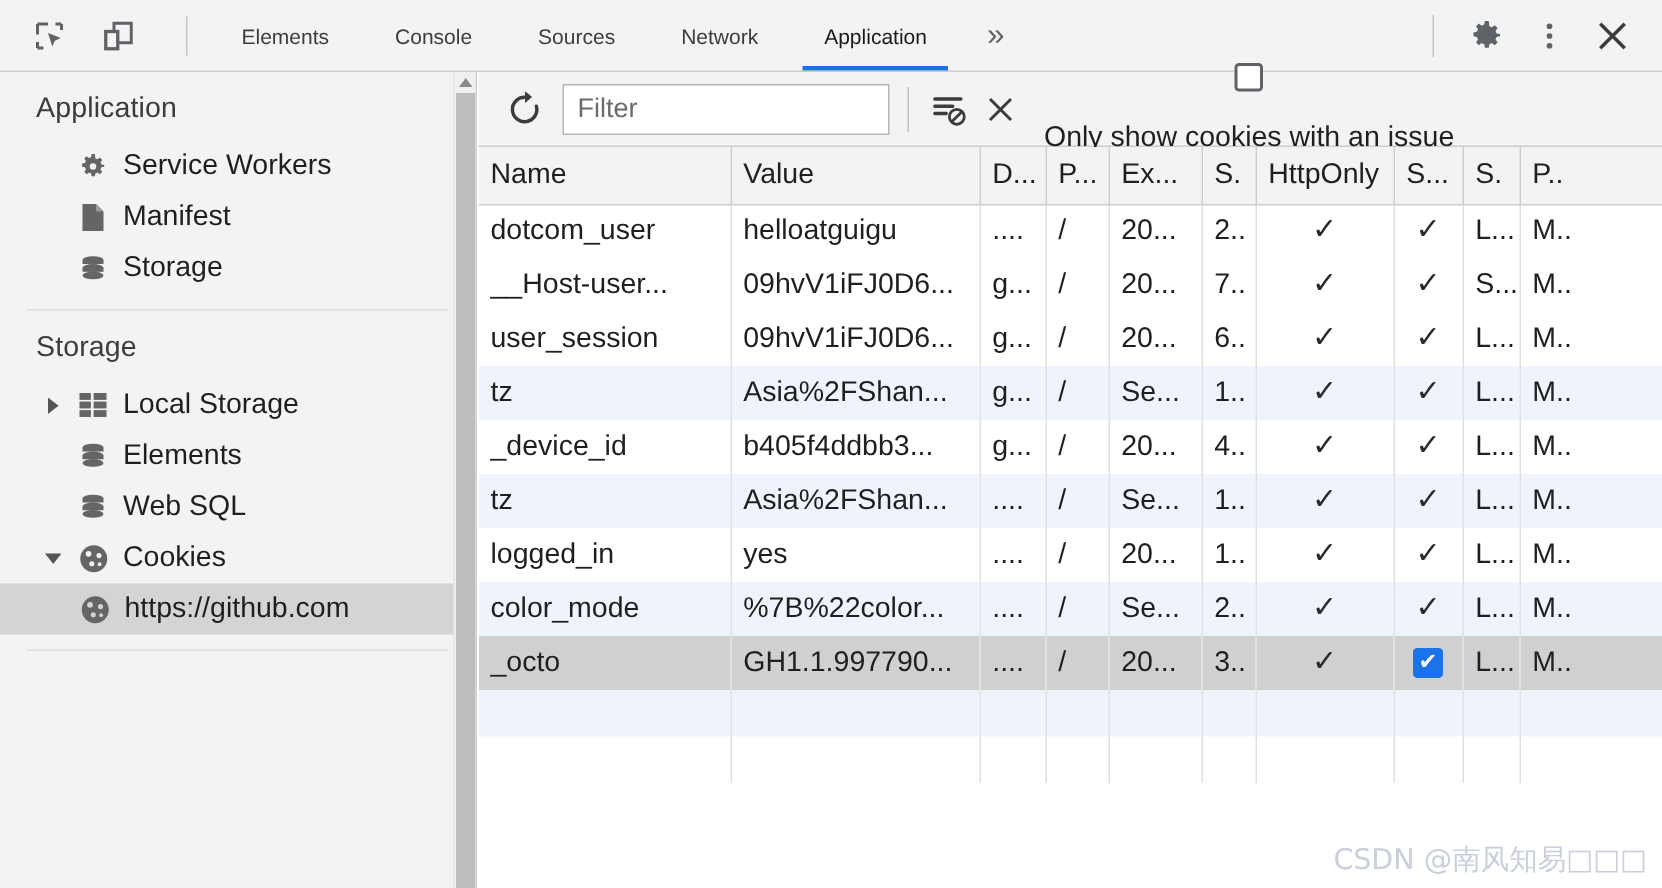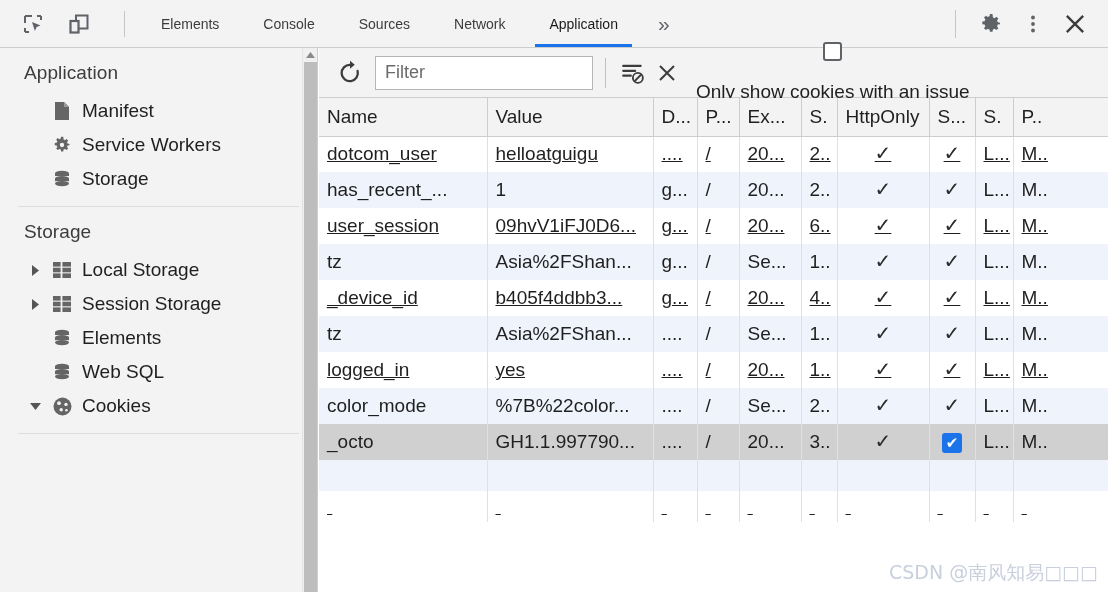--- a/index.html
+++ b/index.html
@@ -117,21 +117,21 @@
     border-right: 1px solid #cdcdcd;
     border-bottom: 1px solid #cdcdcd;
     color: #1f1f1f; white-space: nowrap; overflow: hidden;
     cursor: pointer;
   }
   table.cookies td {
     height: 36px; padding: 0 8px;
     border-right: 1px solid #e0e0e0;
     white-space: nowrap; overflow: hidden;
   }
-  tr.row-odd td { background: #ffffff; text-decoration: underline; }
+  tr.row-odd td { background: #ffffff; }
   tr.row-even td { background: #eff3fb; }
   tr.row-sel td { background: #d0d0d0; }
   td.c-center { text-align: center; padding: 0; }
   .tick { font-size: 20px; color: #2b2b2b; line-height: 1; }
   .bluebox {
     display: inline-block; width: 20px; height: 20px; border-radius: 3px;
     background: #1a73e8; color: #fff; font-size: 15px; line-height: 20px; text-align: center;
     vertical-align: middle;
   }
   tr.filler td { height: 31px; border-right: 1px solid #e0e0e0; }
@@ -215,37 +215,37 @@
     </div>
   </div>
 
   <div class="sidebar">
 
     <div class="sb-section-title">Application</div>
 
     <div class="sb-item indent1">
       <span class="sb-arrow hidden"></span>
       <span class="sb-ico">
+        <svg width="20" height="20" viewBox="0 0 24 24">
+          <path fill="#656565" d="M21 13.3v-2.6l-2.3-.4a7 7 0 0 0-.7-1.7l1.4-1.9-1.9-1.9-1.9 1.4c-.5-.3-1.1-.6-1.7-.7L13.5 2h-2.6l-.4 2.3c-.6.2-1.2.4-1.7.8L6.9 3.7 5 5.6l1.4 1.9c-.3.5-.6 1.1-.8 1.7L3.3 9.6v2.6l2.3.4c.2.6.4 1.2.8 1.7L5 16.2l1.9 1.9 1.9-1.4c.5.3 1.1.6 1.7.8l.4 2.3h2.6l.4-2.3c.6-.2 1.2-.5 1.7-.8l1.9 1.4 1.9-1.9-1.4-1.9c.3-.5.6-1.1.7-1.7l2.3-.4z"></path>
+          <circle cx="12" cy="12" r="2.6" fill="#f3f3f3"></circle>
+        </svg>
+      </span>
+      <span>Service Workers</span>
+    </div>
+
+    <div class="sb-item indent1">
+      <span class="sb-arrow hidden"></span>
+      <span class="sb-ico">
         <svg width="18" height="20" viewBox="0 0 18 20">
           <path d="M2 1 h9 l5 5 v13 H2 Z" fill="#656565"></path>
           <path d="M11 1 v5 h5 Z" fill="#9a9a9a"></path>
         </svg>
       </span>
       <span>Manifest</span>
-    </div>
-
-    <div class="sb-item indent1">
-      <span class="sb-arrow hidden"></span>
-      <span class="sb-ico">
-        <svg width="20" height="20" viewBox="0 0 24 24">
-          <path fill="#656565" d="M21 13.3v-2.6l-2.3-.4a7 7 0 0 0-.7-1.7l1.4-1.9-1.9-1.9-1.9 1.4c-.5-.3-1.1-.6-1.7-.7L13.5 2h-2.6l-.4 2.3c-.6.2-1.2.4-1.7.8L6.9 3.7 5 5.6l1.4 1.9c-.3.5-.6 1.1-.8 1.7L3.3 9.6v2.6l2.3.4c.2.6.4 1.2.8 1.7L5 16.2l1.9 1.9 1.9-1.4c.5.3 1.1.6 1.7.8l.4 2.3h2.6l.4-2.3c.6-.2 1.2-.5 1.7-.8l1.9 1.4 1.9-1.9-1.4-1.9c.3-.5.6-1.1.7-1.7l2.3-.4z"></path>
-          <circle cx="12" cy="12" r="2.6" fill="#f3f3f3"></circle>
-        </svg>
-      </span>
-      <span>Service Workers</span>
     </div>
 
     <div class="sb-item indent1">
       <span class="sb-arrow hidden"></span>
       <span class="sb-ico">
         <svg width="20" height="20" viewBox="0 0 20 20">
           <ellipse cx="10" cy="4.4" rx="7" ry="2.6" fill="#656565"></ellipse>
           <rect x="3" y="4.4" width="14" height="2.6" fill="#656565"></rect>
           <ellipse cx="10" cy="9.6" rx="7" ry="2.6" fill="#656565"></ellipse>
           <rect x="3" y="9.6" width="14" height="2.6" fill="#656565"></rect>
@@ -271,38 +271,20 @@
           <rect x="10.4" y="1" width="8.6" height="4.6" fill="#656565"></rect>
           <rect x="1" y="6.7" width="7.6" height="4.6" fill="#656565"></rect>
           <rect x="10.4" y="6.7" width="8.6" height="4.6" fill="#656565"></rect>
           <rect x="1" y="12.4" width="7.6" height="4.6" fill="#656565"></rect>
           <rect x="10.4" y="12.4" width="8.6" height="4.6" fill="#656565"></rect>
         </svg>
       </span>
       <span>Local Storage</span>
     </div>
 
-    <div class="sb-item indent1">
-      <span class="sb-arrow">
-        <svg width="9" height="11" viewBox="0 0 9 11">
-            <path d="M1 0 L8 5.5 L1 11 Z" fill="#555"></path>
-          </svg>
-      </span>
-      <span class="sb-ico">
-        <svg width="20" height="18" viewBox="0 0 20 18">
-          <rect x="1" y="1" width="7.6" height="4.6" fill="#656565"></rect>
-          <rect x="10.4" y="1" width="8.6" height="4.6" fill="#656565"></rect>
-          <rect x="1" y="6.7" width="7.6" height="4.6" fill="#656565"></rect>
-          <rect x="10.4" y="6.7" width="8.6" height="4.6" fill="#656565"></rect>
-          <rect x="1" y="12.4" width="7.6" height="4.6" fill="#656565"></rect>
-          <rect x="10.4" y="12.4" width="8.6" height="4.6" fill="#656565"></rect>
-        </svg>
-      </span>
-      <span>Session Storage</span>
-    </div>
 
     <div class="sb-item indent1">
       <span class="sb-arrow hidden"></span>
       <span class="sb-ico">
         <svg width="20" height="20" viewBox="0 0 20 20">
           <ellipse cx="10" cy="4.4" rx="7" ry="2.6" fill="#656565"></ellipse>
           <rect x="3" y="4.4" width="14" height="2.6" fill="#656565"></rect>
           <ellipse cx="10" cy="9.6" rx="7" ry="2.6" fill="#656565"></ellipse>
           <rect x="3" y="9.6" width="14" height="2.6" fill="#656565"></rect>
           <ellipse cx="10" cy="14.6" rx="7" ry="2.6" fill="#656565"></ellipse>
@@ -336,20 +318,32 @@
           <circle cx="10.5" cy="10.5" r="9" fill="#656565"></circle>
           <circle cx="7" cy="7.2" r="1.9" fill="#f3f3f3"></circle>
           <circle cx="14" cy="8.4" r="1.7" fill="#f3f3f3"></circle>
           <circle cx="9.2" cy="13.8" r="1.7" fill="#f3f3f3"></circle>
           <circle cx="14.4" cy="14.2" r="1.3" fill="#f3f3f3"></circle>
         </svg>
       </span>
       <span>Cookies</span>
     </div>
 
+    <div class="sb-item indent2 selected">
+      <span class="sb-ico">
+        <svg width="21" height="21" viewBox="0 0 21 21">
+          <circle cx="10.5" cy="10.5" r="9" fill="#656565"></circle>
+          <circle cx="7" cy="7.2" r="1.9" fill="#d4d4d4"></circle>
+          <circle cx="14" cy="8.4" r="1.7" fill="#d4d4d4"></circle>
+          <circle cx="9.2" cy="13.8" r="1.7" fill="#d4d4d4"></circle>
+          <circle cx="14.4" cy="14.2" r="1.3" fill="#d4d4d4"></circle>
+        </svg>
+      </span>
+      <span>https://github.com</span>
+    </div>
 
     <div class="sb-divider"></div>
 
 
     <div class="sb-scroll">
       <div class="arrow-up">
         <svg width="9" height="6" viewBox="0 0 9 6">
             <path d="M4.5 0 L9 6 L0 6 Z" fill="#8a8a8a"></path>
           </svg>
       </div>
@@ -425,30 +419,30 @@
               <td>helloatguigu</td>
               <td>....</td>
               <td>/</td>
               <td>20...</td>
               <td>2..</td>
               <td class="c-center"><span class="tick">✓</span></td>
               <td class="c-center"><span class="tick">✓</span></td>
               <td>L...</td>
               <td style="border-right: none;">M..</td>
             </tr>
-            <tr class="row-even">
-              <td>has_recent_...</td>
-              <td>1</td>
+            <tr class="row-odd">
+              <td>__Host-user...</td>
+              <td>09hvV1iFJ0D6...</td>
               <td>g...</td>
               <td>/</td>
               <td>20...</td>
-              <td>2..</td>
-              <td class="c-center"><span class="tick">✓</span></td>
-              <td class="c-center"><span class="tick">✓</span></td>
-              <td>L...</td>
+              <td>7..</td>
+              <td class="c-center"><span class="tick">✓</span></td>
+              <td class="c-center"><span class="tick">✓</span></td>
+              <td>S...</td>
               <td style="border-right: none;">M..</td>
             </tr>
             <tr class="row-odd">
               <td>user_session</td>
               <td>09hvV1iFJ0D6...</td>
               <td>g...</td>
               <td>/</td>
               <td>20...</td>
               <td>6..</td>
               <td class="c-center"><span class="tick">✓</span></td>

